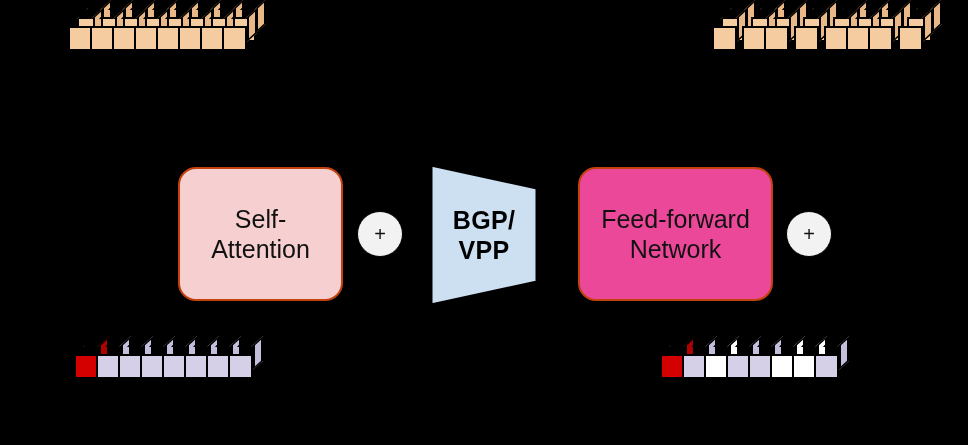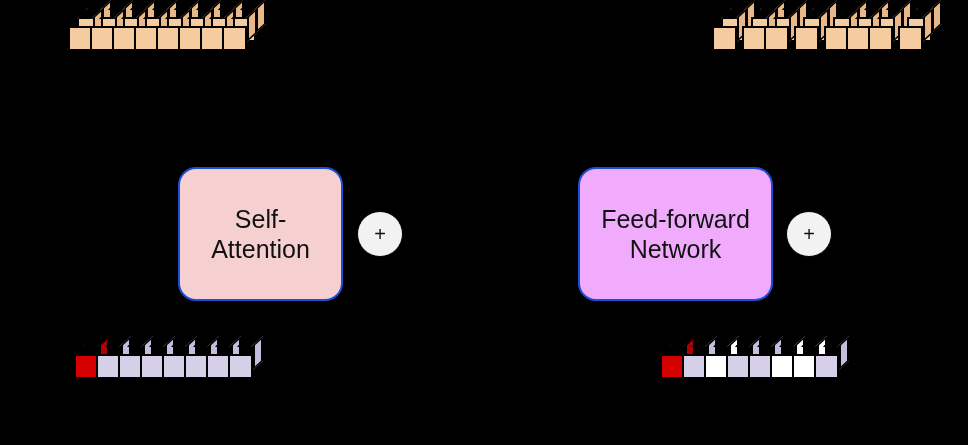--- a/index.html
+++ b/index.html
@@ -32,25 +32,25 @@
   .white .face-front,.white .face-top-in,.white .face-side{background:#FFFFFF;}
   .red .face-front{background:#D40000;}
   .red .face-top-in{background:#F03232;}
   .red .face-side{background:#B00000;}
 
   
   .titlebox{position:absolute;left:236px;top:103px;width:484px;height:40px;
      background:#EFEFEF;border:2px solid #000;box-sizing:border-box;
      display:flex;align-items:center;justify-content:center;
      font-size:25px;color:#111;}
-  .rbox{position:absolute;border:2px solid #1d4ed8;box-sizing:border-box;
+  .rbox{position:absolute;border:2px solid #c2410c;box-sizing:border-box;
      border-radius:18px;display:flex;align-items:center;justify-content:center;
      text-align:center;font-size:25px;line-height:1.22;color:#111;}
   #self-attention{left:178px;top:167px;width:165px;height:134px;background:#F6CFD0;}
-  #feed-forward{left:578px;top:167px;width:195px;height:134px;background:#f0abfc;}
+  #feed-forward{left:578px;top:167px;width:195px;height:134px;background:#ec4899;}
 
   .trap{position:absolute;left:428px;top:162px;width:112px;height:146px;}
   .trap svg{position:absolute;inset:0;}
   .trap .lbl{position:absolute;inset:0;display:flex;align-items:center;
      justify-content:center;text-align:center;font-size:25px;font-weight:bold;
      line-height:1.2;color:#000;letter-spacing:.3px;}
 
   .plus{position:absolute;width:44px;height:44px;border-radius:50%;
      background:#F2F2F2;border:1px solid #000;display:flex;align-items:center;
      justify-content:center;font-size:20px;color:#111;}
@@ -294,20 +294,28 @@
 
 
   <div class="rbox" id="self-attention">
     <span class="ml">Self-<br>Attention</span>
   </div>
 
   <div class="plus" id="plus-1">
     <span>+</span>
   </div>
 
+  <div class="trap">
+    <svg viewBox="0 0 112 146" preserveAspectRatio="none">
+      <polygon points="3,3 109,26 109,120 3,143" fill="#CCE0F2" stroke="#000" stroke-width="3"></polygon>
+    </svg>
+    <div class="lbl">
+        <span class="ml">BGP/<br>VPP</span>
+      </div>
+  </div>
 
   <div class="rbox" id="feed-forward">
     <span class="ml">Feed-forward<br>Network</span>
   </div>
 
   <div class="plus" id="plus-2">
     <span>+</span>
   </div>
 
   <div id="row-bottom-left" style="position:absolute;left:74px;top:345px;">

